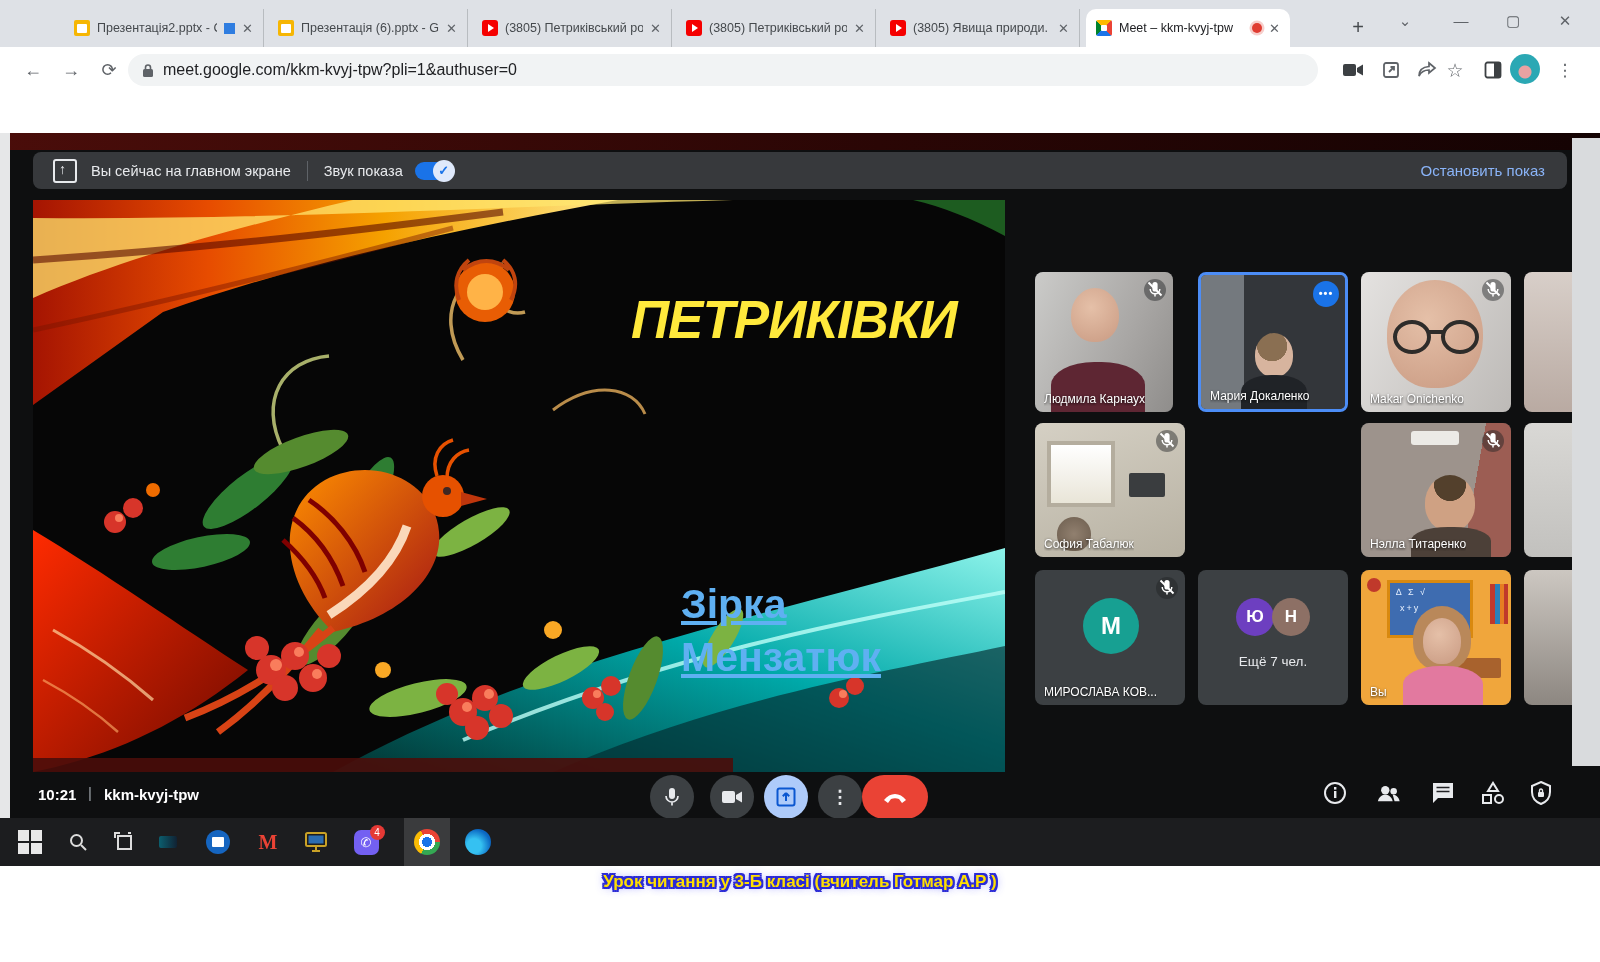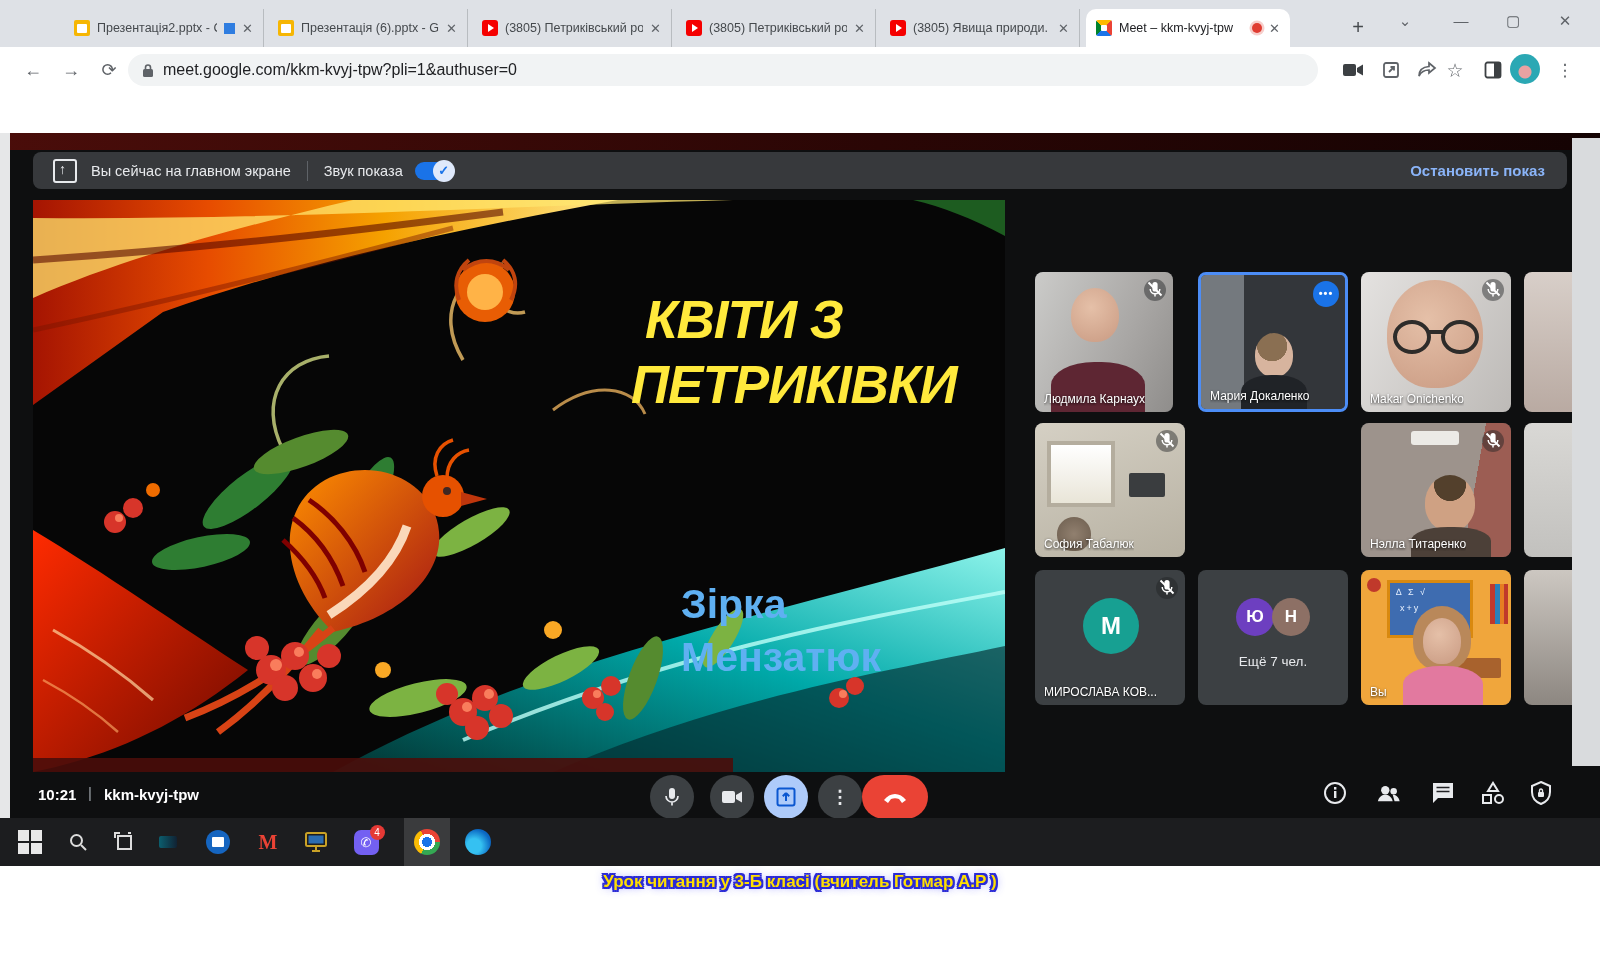--- a/index.html
+++ b/index.html
@@ -57,29 +57,29 @@
     background:linear-gradient(90deg,#4a0d0a,#2a0605 55%,#140303);}
   #banner{position:absolute;left:33px;top:19px;width:1534px;height:37px;background:#37393c;
     border-radius:8px;display:flex;align-items:center;color:#e8eaed;font-size:14.5px;}
   #banner .sq{width:20px;height:20px;border:2px solid #e8eaed;border-radius:3px;margin:0 14px 0 20px;
     position:relative;}
   #banner .sq::after{content:"↑";position:absolute;left:4px;top:0px;font-size:14px;color:#e8eaed;}
   #banner .div{width:1px;height:20px;background:#5f6368;margin:0 16px;}
   #toggle{width:38px;height:18px;border-radius:9px;background:#1a73e8;position:relative;margin-left:12px;}
   #toggle .knob{position:absolute;right:-2px;top:-2px;width:22px;height:22px;border-radius:50%;
     background:#dfe9fb;color:#1a73e8;font-size:13px;text-align:center;line-height:22px;font-weight:bold;}
-  #stop-present{position:absolute;right:22px;color:#8ab4f8;font-size:15px;font-weight:bold;}
+  #stop-present{position:absolute;right:22px;color:#8ab4f8;font-size:15px;font-weight:normal;}
 
   
   #slide{position:absolute;left:33px;top:67px;width:972px;height:572px;background:#060606;overflow:hidden;}
   #slide svg{position:absolute;left:0;top:0;}
   .slide-title{position:absolute;left:598px;top:88px;color:#ffe93c;font-weight:bold;font-style:italic;
     font-size:53px;letter-spacing:-1px;line-height:1.22;white-space:nowrap;}
   .slide-author{position:absolute;left:648px;top:378px;color:#5fb0f2;font-weight:bold;
-    font-size:41px;line-height:1.3;}
+    font-size:41px;line-height:1.3;text-decoration:underline;}
 
   
   .tile{position:absolute;border-radius:8px;overflow:hidden;background:#3c4043;box-sizing:border-box;}
   .tile.activeb{border:3px solid #4c8df6;}
   .vid{position:absolute;left:0;top:0;right:0;bottom:0;}
   .pname{position:absolute;left:9px;bottom:6px;color:#fff;font-size:12px;
     text-shadow:0 1px 3px rgba(0,0,0,.9);white-space:nowrap;max-width:92%;overflow:hidden;}
   .micoff{position:absolute;top:6px;right:6px;width:24px;height:24px;}
   .tile-menu{position:absolute;top:6px;right:6px;width:26px;height:26px;border-radius:50%;background:#1a73e8;
     color:#fff;text-align:center;line-height:24px;font-size:11px;letter-spacing:1px;font-weight:bold;}
@@ -360,21 +360,20 @@
             <circle cx="86" cy="318" r="4"></circle>
               <circle cx="810" cy="494" r="4"></circle>
           </g>
         </g>
 
         <circle cx="520" cy="430" r="9" fill="#f9a825"></circle>
         <circle cx="350" cy="470" r="8" fill="#f9a825"></circle>
         <circle cx="120" cy="290" r="7" fill="#ef6c00"></circle>
       </svg>
       <div class="slide-title">
-        <div style="margin-left:14px">КВІТИ З</div>
         <div>ПЕТРИКІВКИ</div>
       </div>
       <div class="slide-author">
         <div>Зірка</div>
         <div>Мензатюк</div>
       </div>
     </div>
 
     <div class="tile" style="left:1035px;top:139px;width:138px;height:140px">
       <div class="vid v1">

